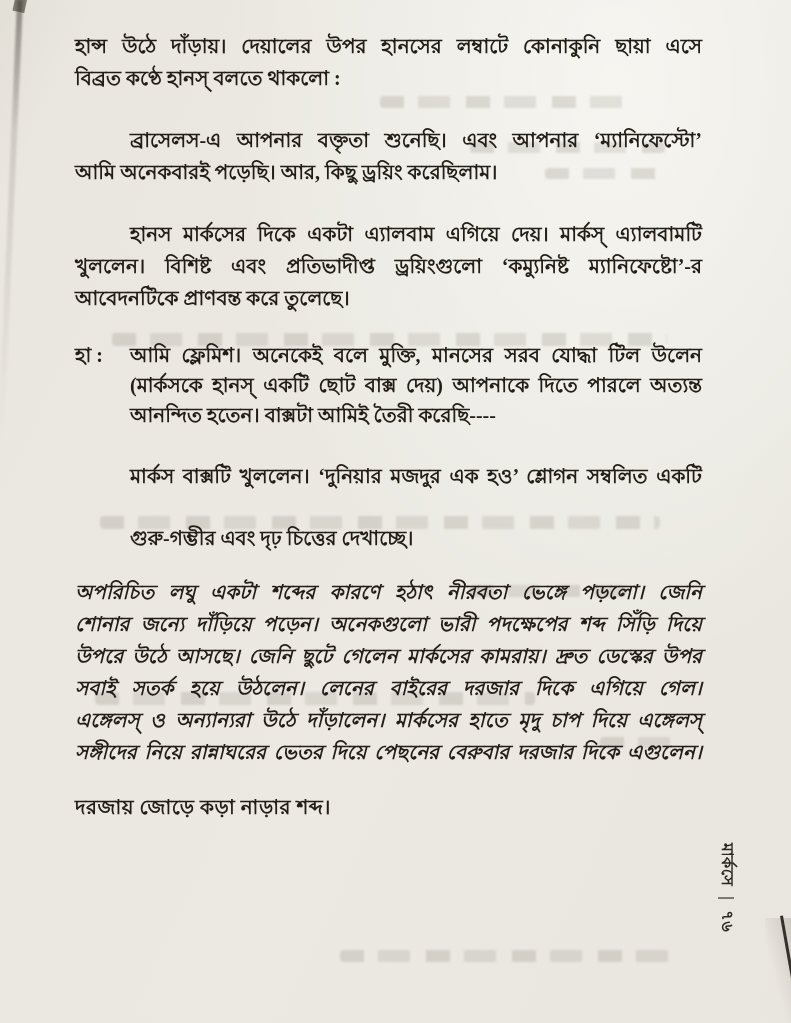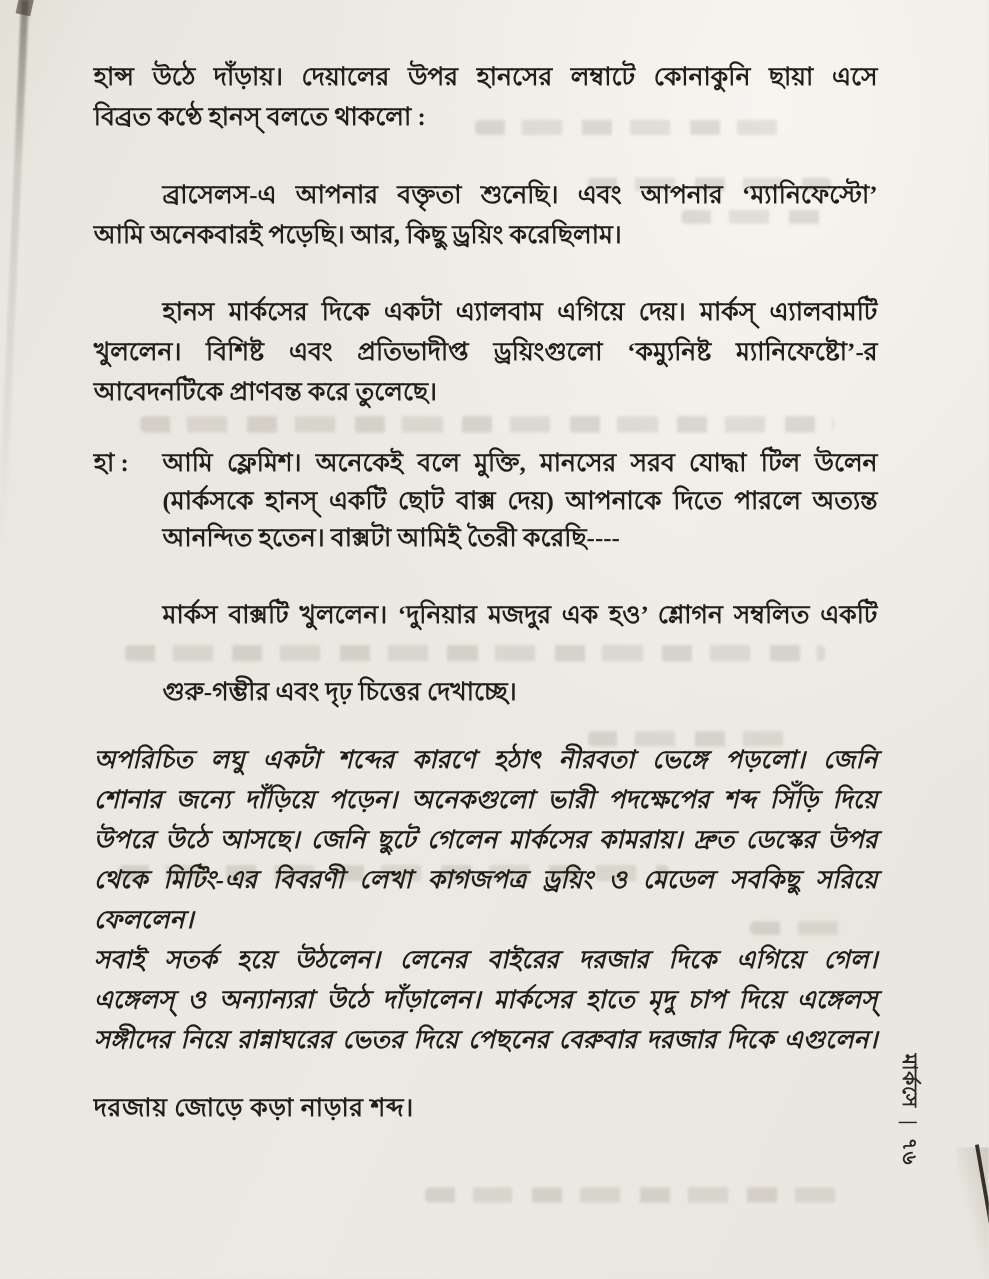--- a/index.html
+++ b/index.html
@@ -13,21 +13,21 @@
     background:
       radial-gradient(ellipse at 78% 8%, rgba(255,255,252,.55) 0%, rgba(255,255,252,0) 45%),
       linear-gradient(115deg, #e2dfd7 0%, #eae7e0 8%, #ebe9e2 55%, #e9e6df 100%);
   }
   
   .text-column{
     position:absolute;left:75px;top:30px;width:627px;
     color:#221e17;font-size:20px;font-weight:600;
     text-rendering:optimizeLegibility;
   }
-  .para{position:relative;margin-top:16px;}
+  .para{position:relative;margin-top:0;}
   .p-dialogue{margin-top:30px;}
   .p-speech{margin-top:26px;}
   .p-narration + .p-narration, .p-stage{margin-top:23px;}
   .p-narration2{margin-top:22px;font-style:italic;}
   .line{line-height:32px;white-space:normal;text-align:left;}
   .line.full{text-align:justify;text-align-last:justify;}
   .p-dialogue .line:first-child{padding-left:55px;}
   .p-speech .line{padding-left:55px;line-height:30px;}
   .p-speech .speaker{position:absolute;left:0;top:0;line-height:30px;}
   .p-stage .line{font-weight:bold;letter-spacing:.5px;}
@@ -108,21 +108,20 @@
       <div class="para p-dialogue">
         <div class="line full">মার্কস বাক্সটি খুললেন। ‘দুনিয়ার মজদুর এক হও’ শ্লোগন সম্বলিত একটি</div>
       </div>
       <div class="para p-dialogue">
         <div class="line">গুরু-গম্ভীর এবং দৃঢ় চিত্তের দেখাচ্ছে।</div>
       </div>
       <div class="para p-narration2">
         <div class="line full">অপরিচিত লঘু একটা শব্দের কারণে হঠাৎ নীরবতা ভেঙ্গে পড়লো।  জেনি</div>
         <div class="line full">শোনার জন্যে দাঁড়িয়ে পড়েন।  অনেকগুলো ভারী পদক্ষেপের শব্দ সিঁড়ি দিয়ে</div>
         <div class="line full">উপরে উঠে আসছে। জেনি ছুটে গেলেন মার্কসের কামরায়।  দ্রুত ডেস্কের উপর</div>
-        <div class="line full">থেকে মিটিং-এর বিবরণী লেখা কাগজপত্র ড্রয়িং ও মেডেল সবকিছু সরিয়ে ফেললেন।</div>
         <div class="line full">সবাই সতর্ক হয়ে উঠলেন।  লেনের বাইরের দরজার দিকে এগিয়ে গেল।</div>
         <div class="line full">এঙ্গেলস্ ও অন্যান্যরা উঠে দাঁড়ালেন। মার্কসের হাতে মৃদু চাপ দিয়ে এঙ্গেলস্</div>
         <div class="line full">সঙ্গীদের নিয়ে রান্নাঘরের ভেতর দিয়ে পেছনের বেরুবার দরজার দিকে এগুলেন।</div>
       </div>
       <div class="para p-stage">
         <div class="line">দরজায় জোড়ে কড়া নাড়ার শব্দ।</div>
       </div>
     </div>
 
   <div class="margin-vert">

